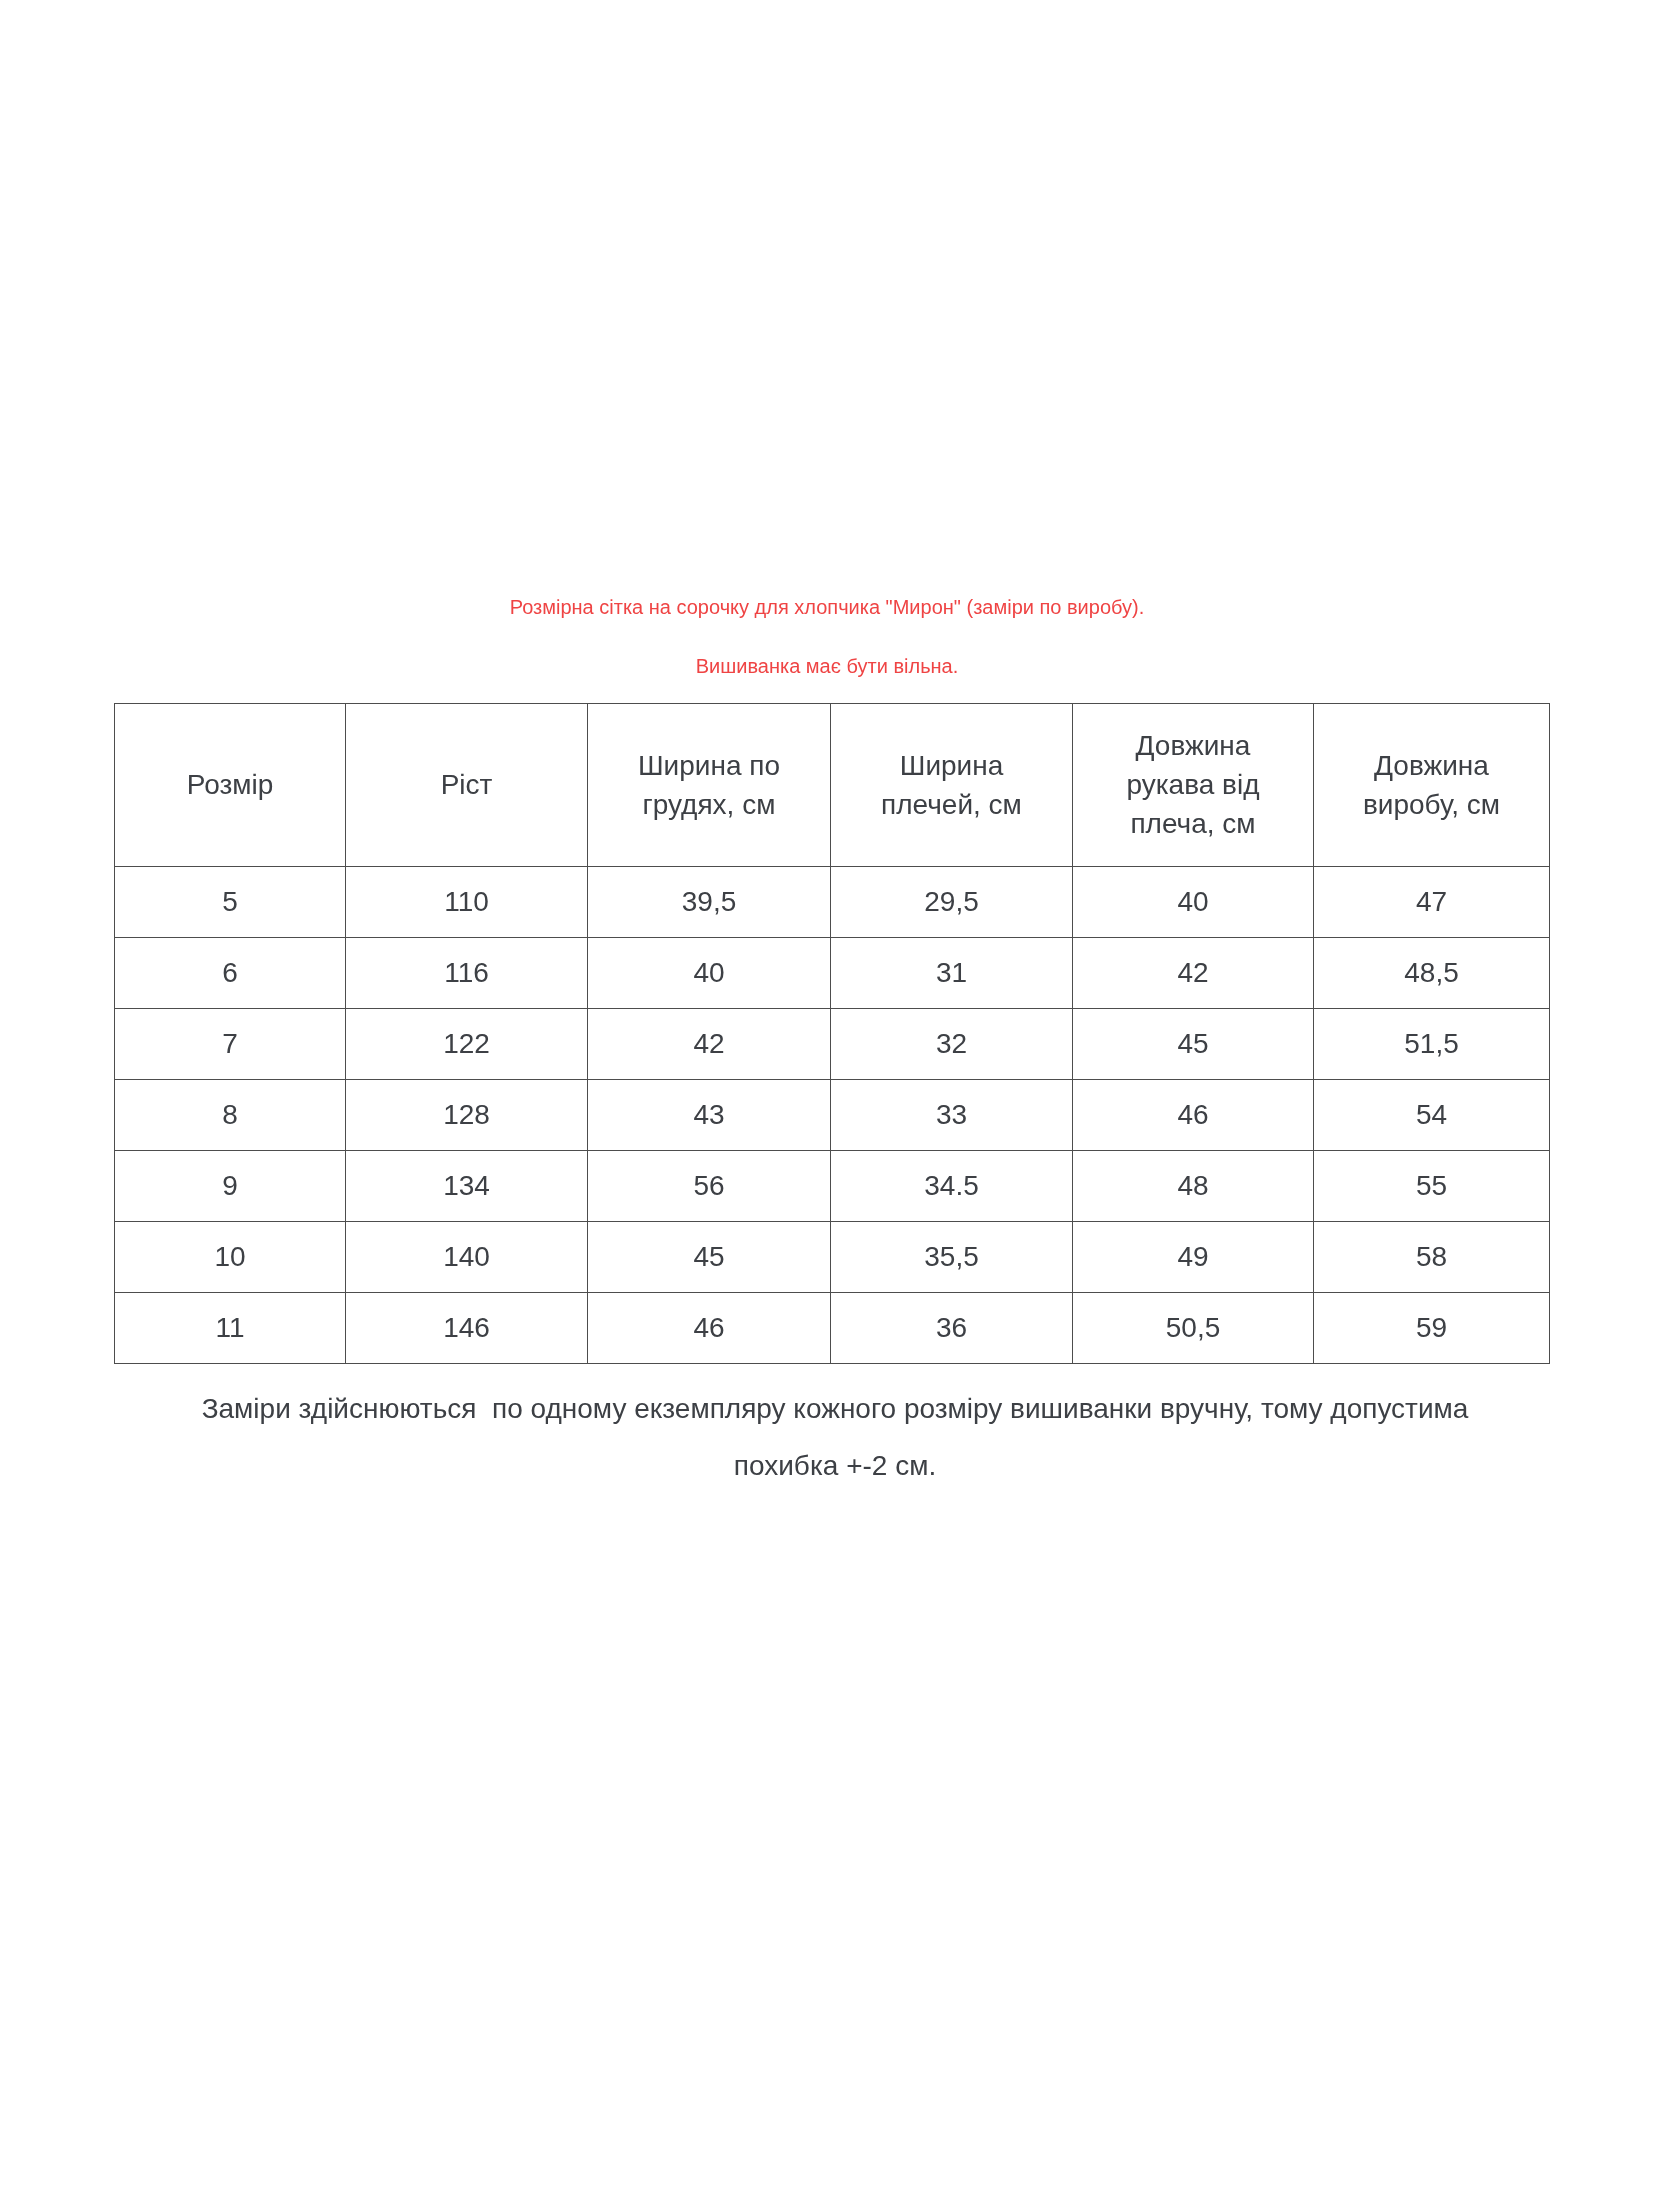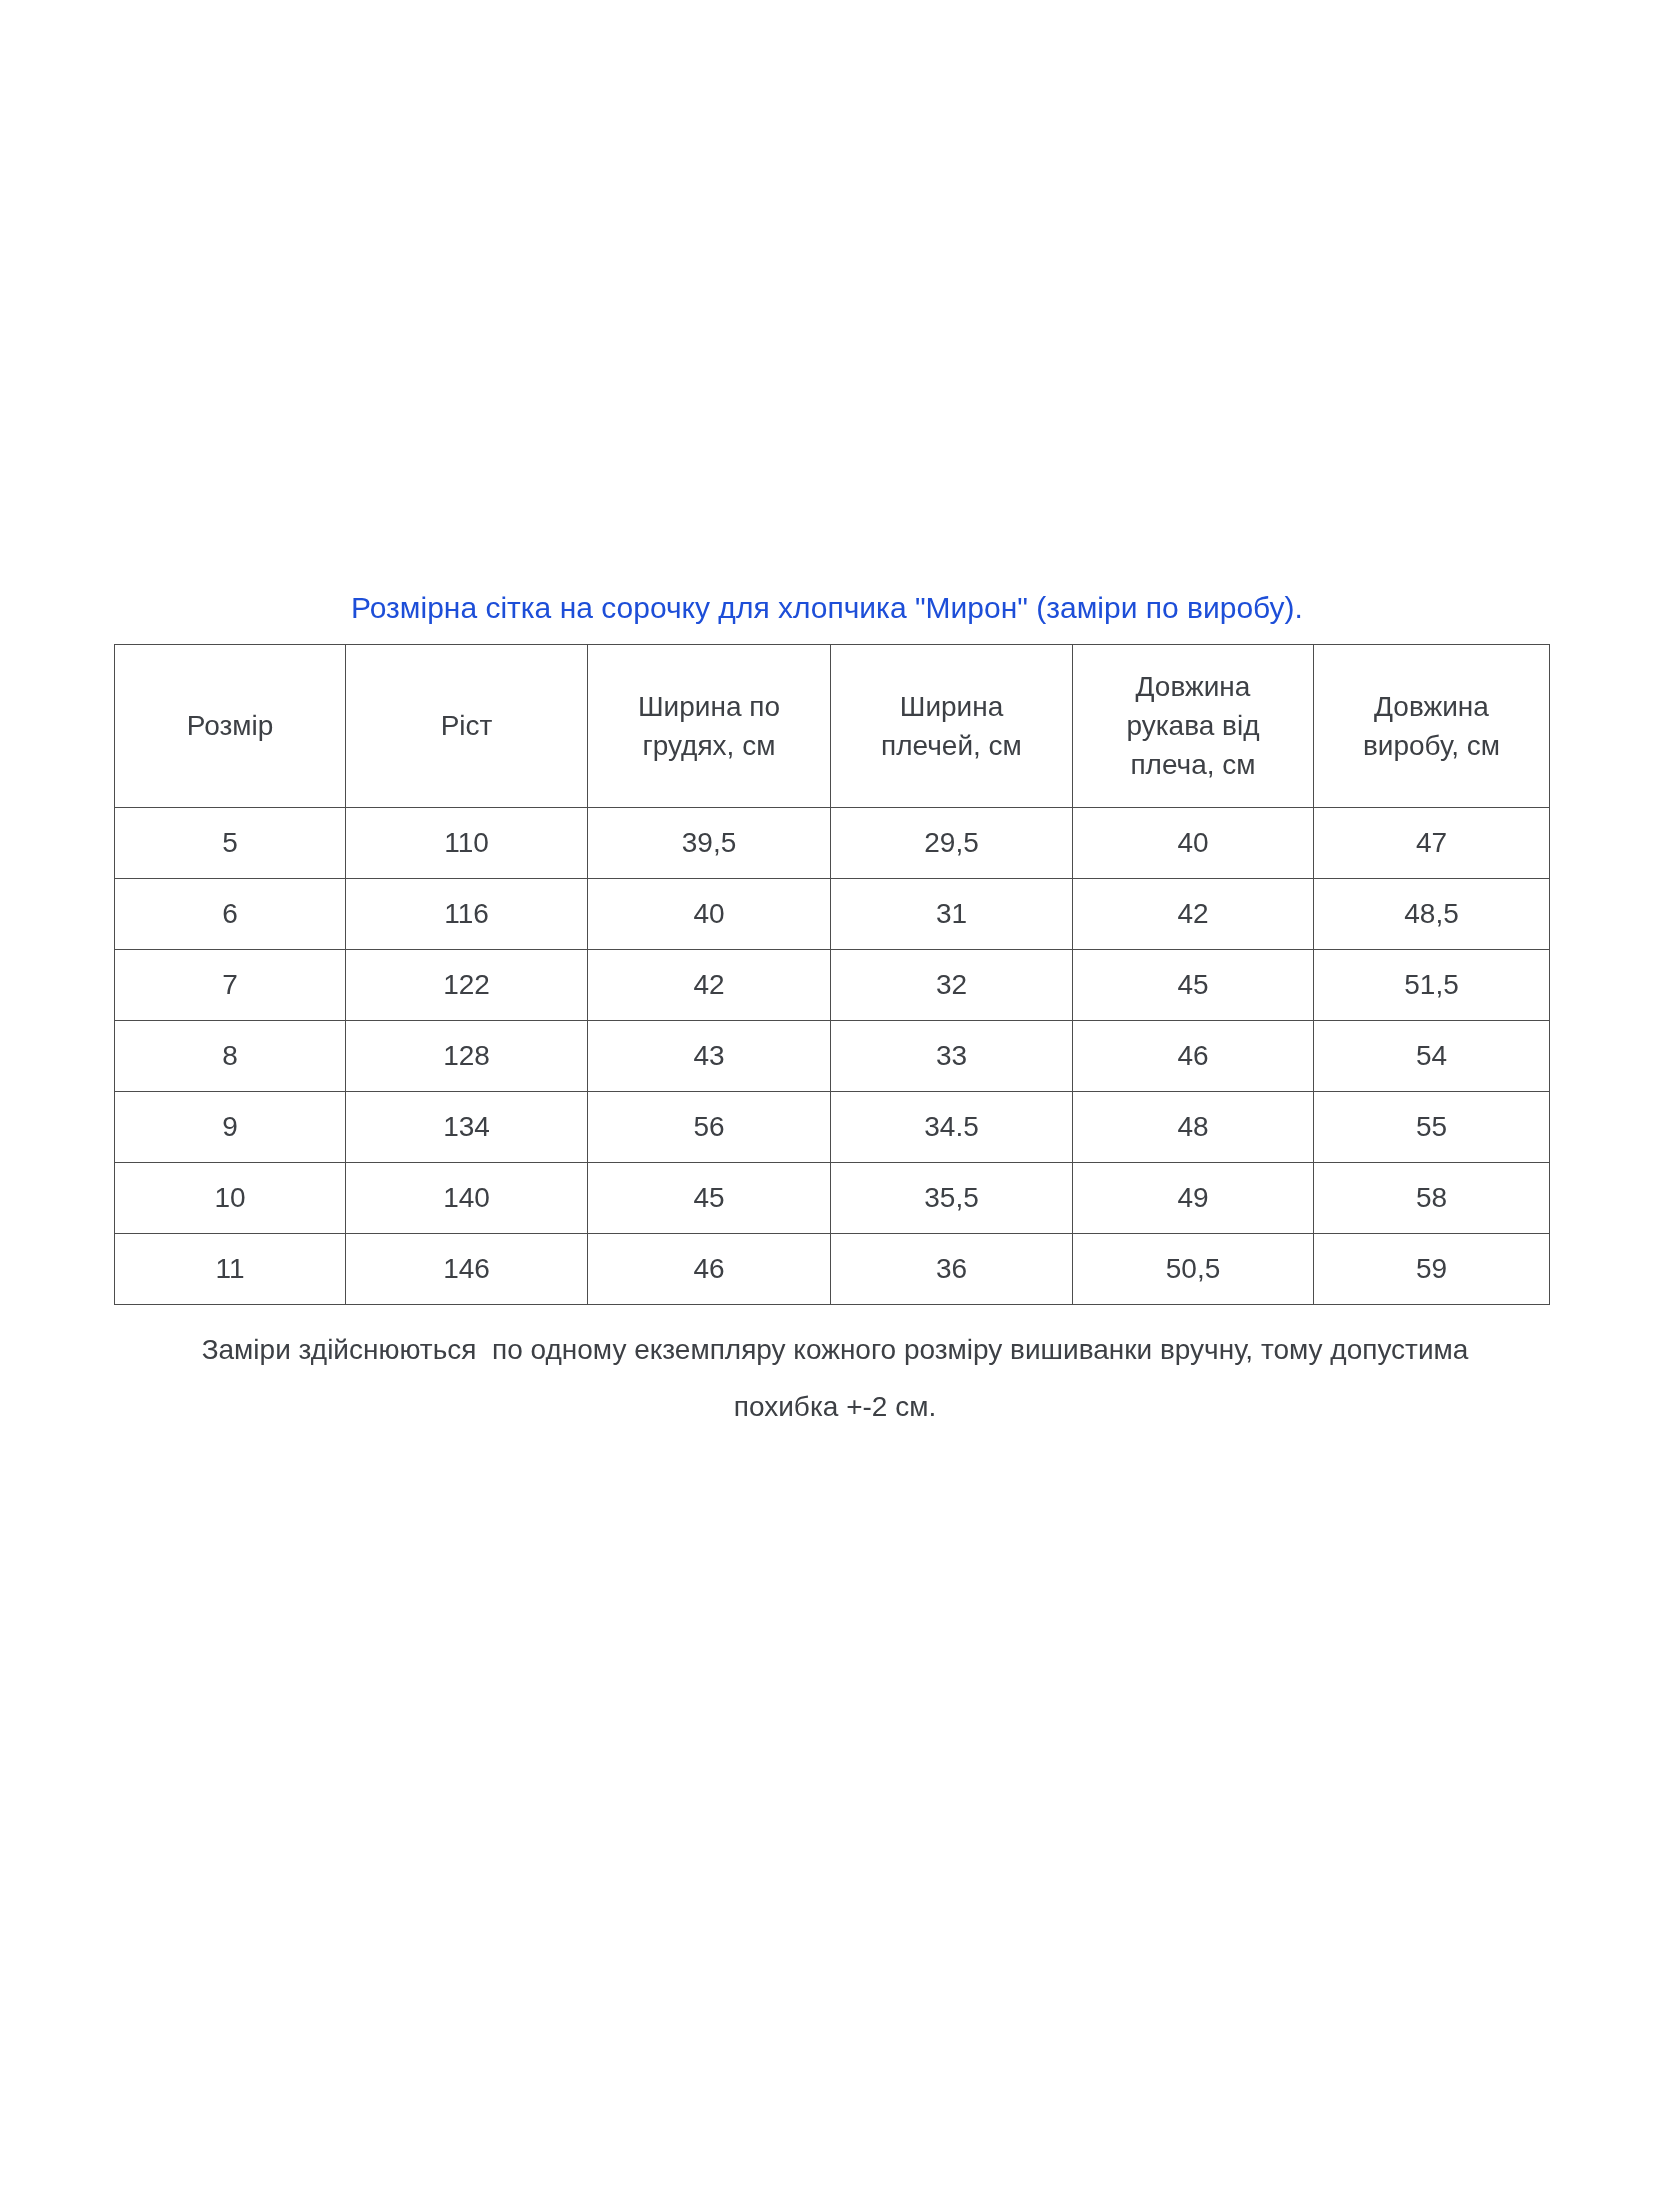--- a/index.html
+++ b/index.html
@@ -18,23 +18,23 @@
     width: 1654px;
     height: 2205px;
     background: #ffffff;
     box-sizing: border-box;
   }
   .title-block {
     padding-top: 578px;
     text-align: center;
   }
   .title-line {
-    font-size: 30px;
+    font-size: 20px;
     line-height: 59px;
-    color: #1d4ed8;
+    color: #ef4444;
     white-space: pre;
   }
   table.size-table {
     border-collapse: collapse;
     table-layout: fixed;
     margin-left: 114px;
     margin-top: 6.5px;
     width: 1434px;
   }
   table.size-table th,
@@ -68,20 +68,21 @@
     white-space: pre;
   }
 </style>
 </head>
 <body>
 
 <div class="page">
 
   <div class="title-block">
     <div class="title-line">Розмірна сітка на сорочку для хлопчика "Мирон" (заміри по виробу).</div>
+    <div class="title-line">Вишиванка має бути вільна.</div>
   </div>
 
   <table class="size-table">
     <colgroup>
       <col style="width:231px">
       <col style="width:242px">
       <col style="width:243px">
       <col style="width:242px">
       <col style="width:241px">
       <col style="width:236px">

